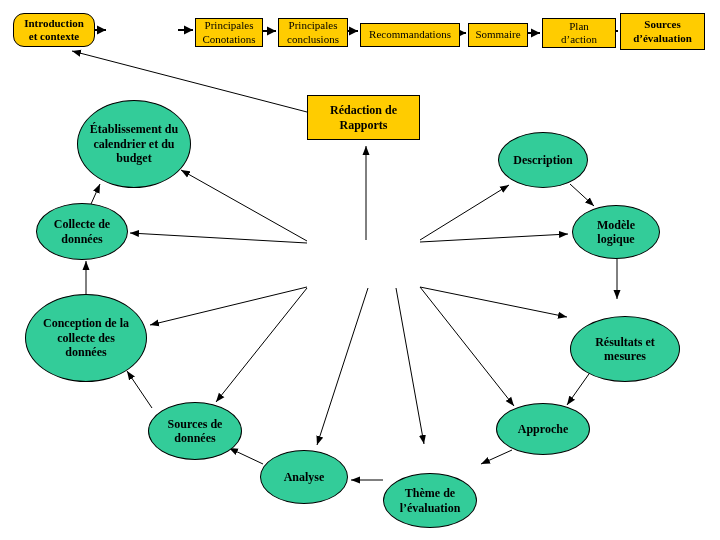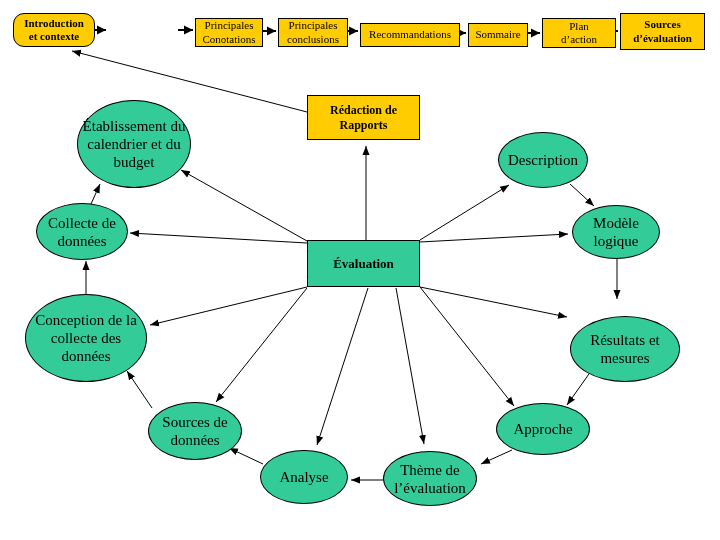--- a/index.html
+++ b/index.html
@@ -11,21 +11,21 @@
   #wires line { stroke:var(--line-color,#000); stroke-width:1; }
   #wires line.k { stroke-width:2; }
   .node, .ybox {
     position:absolute; z-index:1; box-sizing:border-box;
     display:flex; align-items:center; justify-content:center;
     text-align:center; white-space:pre-line; color:#000;
   }
   .node {
     background:var(--node-fill,#33CC99);
     border:1.5px solid var(--line-color,#000);
-    border-radius:50%; font-weight:normal; font-size:15px; line-height:1.2;
+    border-radius:50%; font-weight:bold; font-size:12px; line-height:1.2;
   }
   .ybox {
     background:var(--box-fill,#FFCC00);
     border:1.5px solid var(--line-color,#000);
     font-size:11px; line-height:1.2;
   }
   .ybox.strong { font-weight:bold; }
   .ybox.big { font-size:12px; font-weight:bold; }
   #evaluation { background:var(--node-fill,#33CC99); font-size:13px; font-weight:bold; border-radius:0; }
 </style>
@@ -91,34 +91,33 @@
   <div class="ybox" style="left:360px;top:23px;width:100px;height:24px;">Recommandations</div>
   <div class="ybox" style="left:468px;top:23px;width:60px;height:24px;">Sommaire</div>
   <div class="ybox" style="left:542px;top:18px;width:74px;height:30px;">Plan
 d’action</div>
   <div class="ybox strong" style="left:620px;top:13px;width:85px;height:37px;">Sources
 d’évaluation</div>
 
   <div class="ybox big" style="left:307px;top:95px;width:113px;height:45px;">Rédaction de
 Rapports</div>
 
-  <div class="node" id="evaluation" style="left:307px;top:240px;width:113px;height:47px;">Évaluation</div>
 
   <div class="node" style="left:77px;top:100px;width:114px;height:88px;">Établissement du
 calendrier et du
 budget</div>
   <div class="node" style="left:36px;top:203px;width:92px;height:57px;">Collecte de
 données</div>
   <div class="node" style="left:25px;top:294px;width:122px;height:88px;">Conception de la
 collecte des
 données</div>
   <div class="node" style="left:148px;top:402px;width:94px;height:58px;">Sources de
 données</div>
   <div class="node" style="left:260px;top:450px;width:88px;height:54px;">Analyse</div>
-  <div class="node" style="left:383px;top:451px;width:94px;height:55px;">Thème de
+  <div class="node" style="left:383px;top:473px;width:94px;height:55px;">Thème de
 l’évaluation</div>
   <div class="node" style="left:496px;top:403px;width:94px;height:52px;">Approche</div>
   <div class="node" style="left:570px;top:316px;width:110px;height:66px;">Résultats et
 mesures</div>
   <div class="node" style="left:572px;top:205px;width:88px;height:54px;">Modèle
 logique</div>
   <div class="node" style="left:498px;top:132px;width:90px;height:56px;">Description</div>
 
 </div>
 

